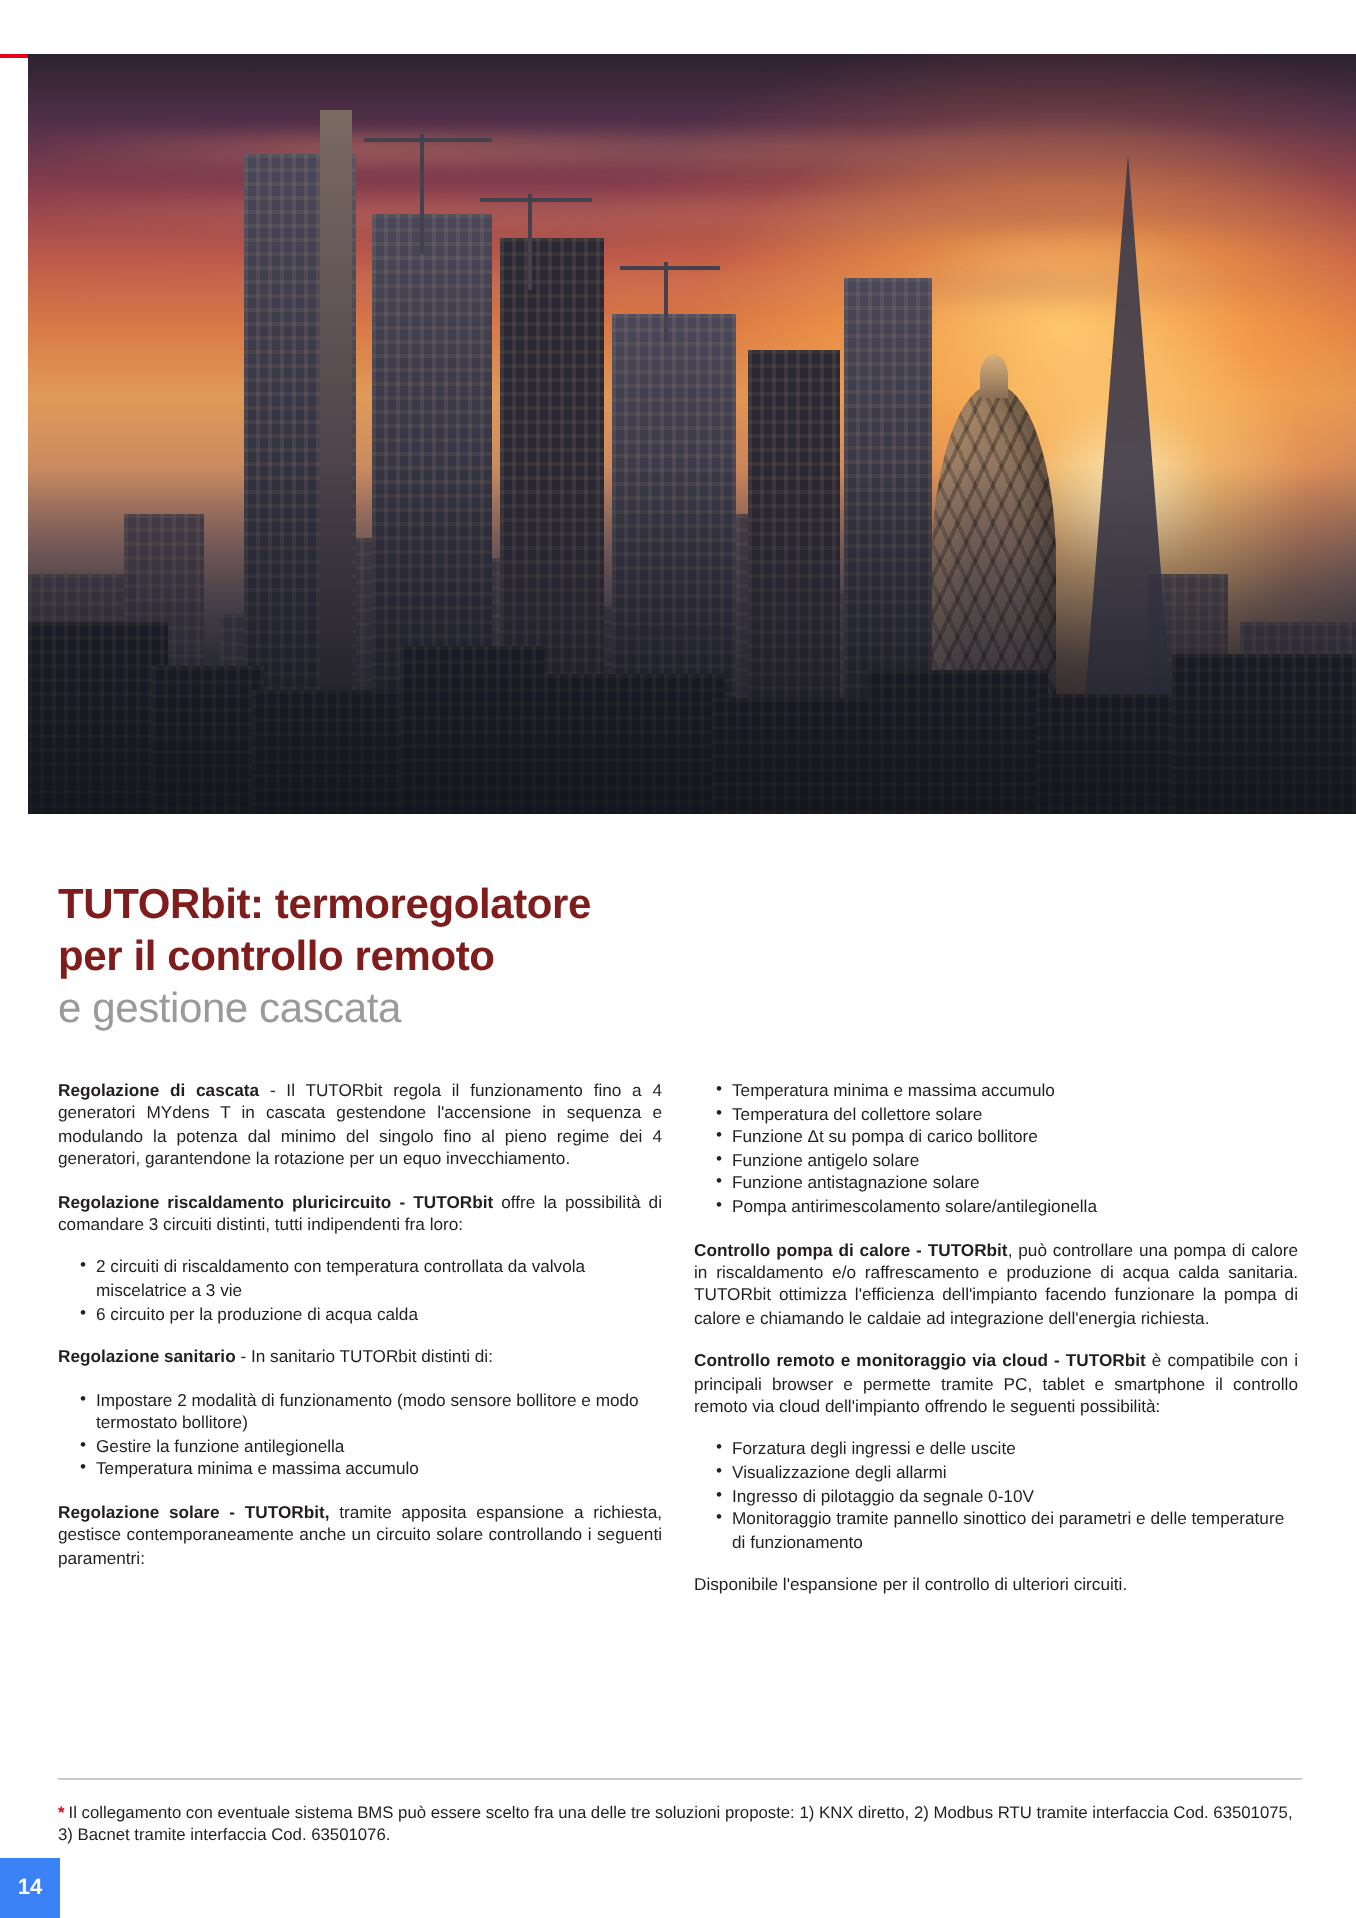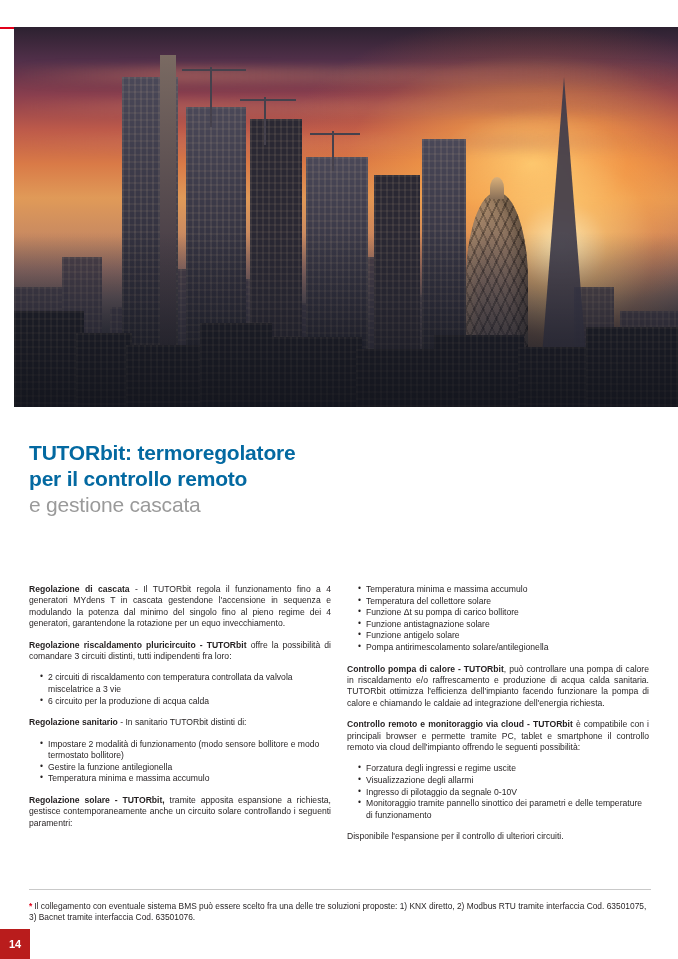--- a/index.html
+++ b/index.html
@@ -147,38 +147,37 @@
   
   .title-block {
     position: absolute;
     left: 29px;
     top: 440px;
     width: 420px;
   }
   .title-line {
     font-size: 21px;
     font-weight: bold;
-    color: #0369a1;
+    color: #7f1d1d;
     line-height: 26px;
     letter-spacing: -0.2px;
   }
   .title-line.sub {
     color: #9a9a9a;
     font-weight: normal;
   }
 
   
   .cols {
     position: absolute;
     left: 29px;
     top: 540px;
     width: 622px;
     display: flex;
     gap: 16px;
-    margin-top: 44px;
   }
   .col { width: 302px; }
   p {
     margin: 0 0 10px 0;
     font-size: 8.6px;
     line-height: 11.4px;
     text-align: justify;
     color: #231f20;
   }
   .lead { font-weight: bold; }
@@ -227,21 +226,21 @@
     margin-right: 2px;
   }
 
   
   .pagenum {
     position: absolute;
     left: 0;
     top: 929px;
     width: 30px;
     height: 30px;
-    background: #b91c1c;
+    background: #3b82f6;
     color: #ffffff;
     font-size: 11px;
     font-weight: bold;
     display: flex;
     align-items: center;
     justify-content: center;
   }
 </style>
 </head>
 <body>
@@ -378,31 +377,31 @@
     </ul>
 
     <p><span class="lead">Regolazione solare - TUTORbit,</span><span> tramite apposita espansione a richiesta, gestisce contemporaneamente anche un circuito solare controllando i seguenti paramentri:</span></p>
   </div>
 
   <div class="col">
     <ul>
       <li>Temperatura minima e massima accumulo</li>
       <li>Temperatura del collettore solare</li>
       <li>Funzione Δt su pompa di carico bollitore</li>
+      <li>Funzione antigelo solare</li>
       <li>Funzione antistagnazione solare</li>
-      <li>Funzione antigelo solare</li>
       <li>Pompa antirimescolamento solare/antilegionella</li>
     </ul>
 
     <p><span class="lead">Controllo pompa di calore - TUTORbit</span><span>, può controllare una pompa di calore in riscaldamento e/o raffrescamento e produzione di acqua calda sanitaria. TUTORbit ottimizza l'efficienza dell'impianto facendo funzionare la pompa di calore e chiamando le caldaie ad integrazione dell'energia richiesta.</span></p>
 
     <p><span class="lead">Controllo remoto e monitoraggio via cloud - TUTORbit</span><span> è compatibile con i principali browser e permette tramite PC, tablet e smartphone il controllo remoto via cloud dell'impianto offrendo le seguenti possibilità:</span></p>
 
     <ul>
-      <li>Forzatura degli ingressi e regime uscite</li>
+      <li>Forzatura degli ingressi e delle uscite</li>
       <li>Visualizzazione degli allarmi</li>
       <li>Ingresso di pilotaggio da segnale 0-10V</li>
       <li>Monitoraggio tramite pannello sinottico dei parametri e delle temperature di funzionamento</li>
     </ul>
 
     <p class="nobullet-note">Disponibile l'espansione per il controllo di ulteriori circuiti.</p>
   </div>
 </div>
 
 <div class="rule"></div>

